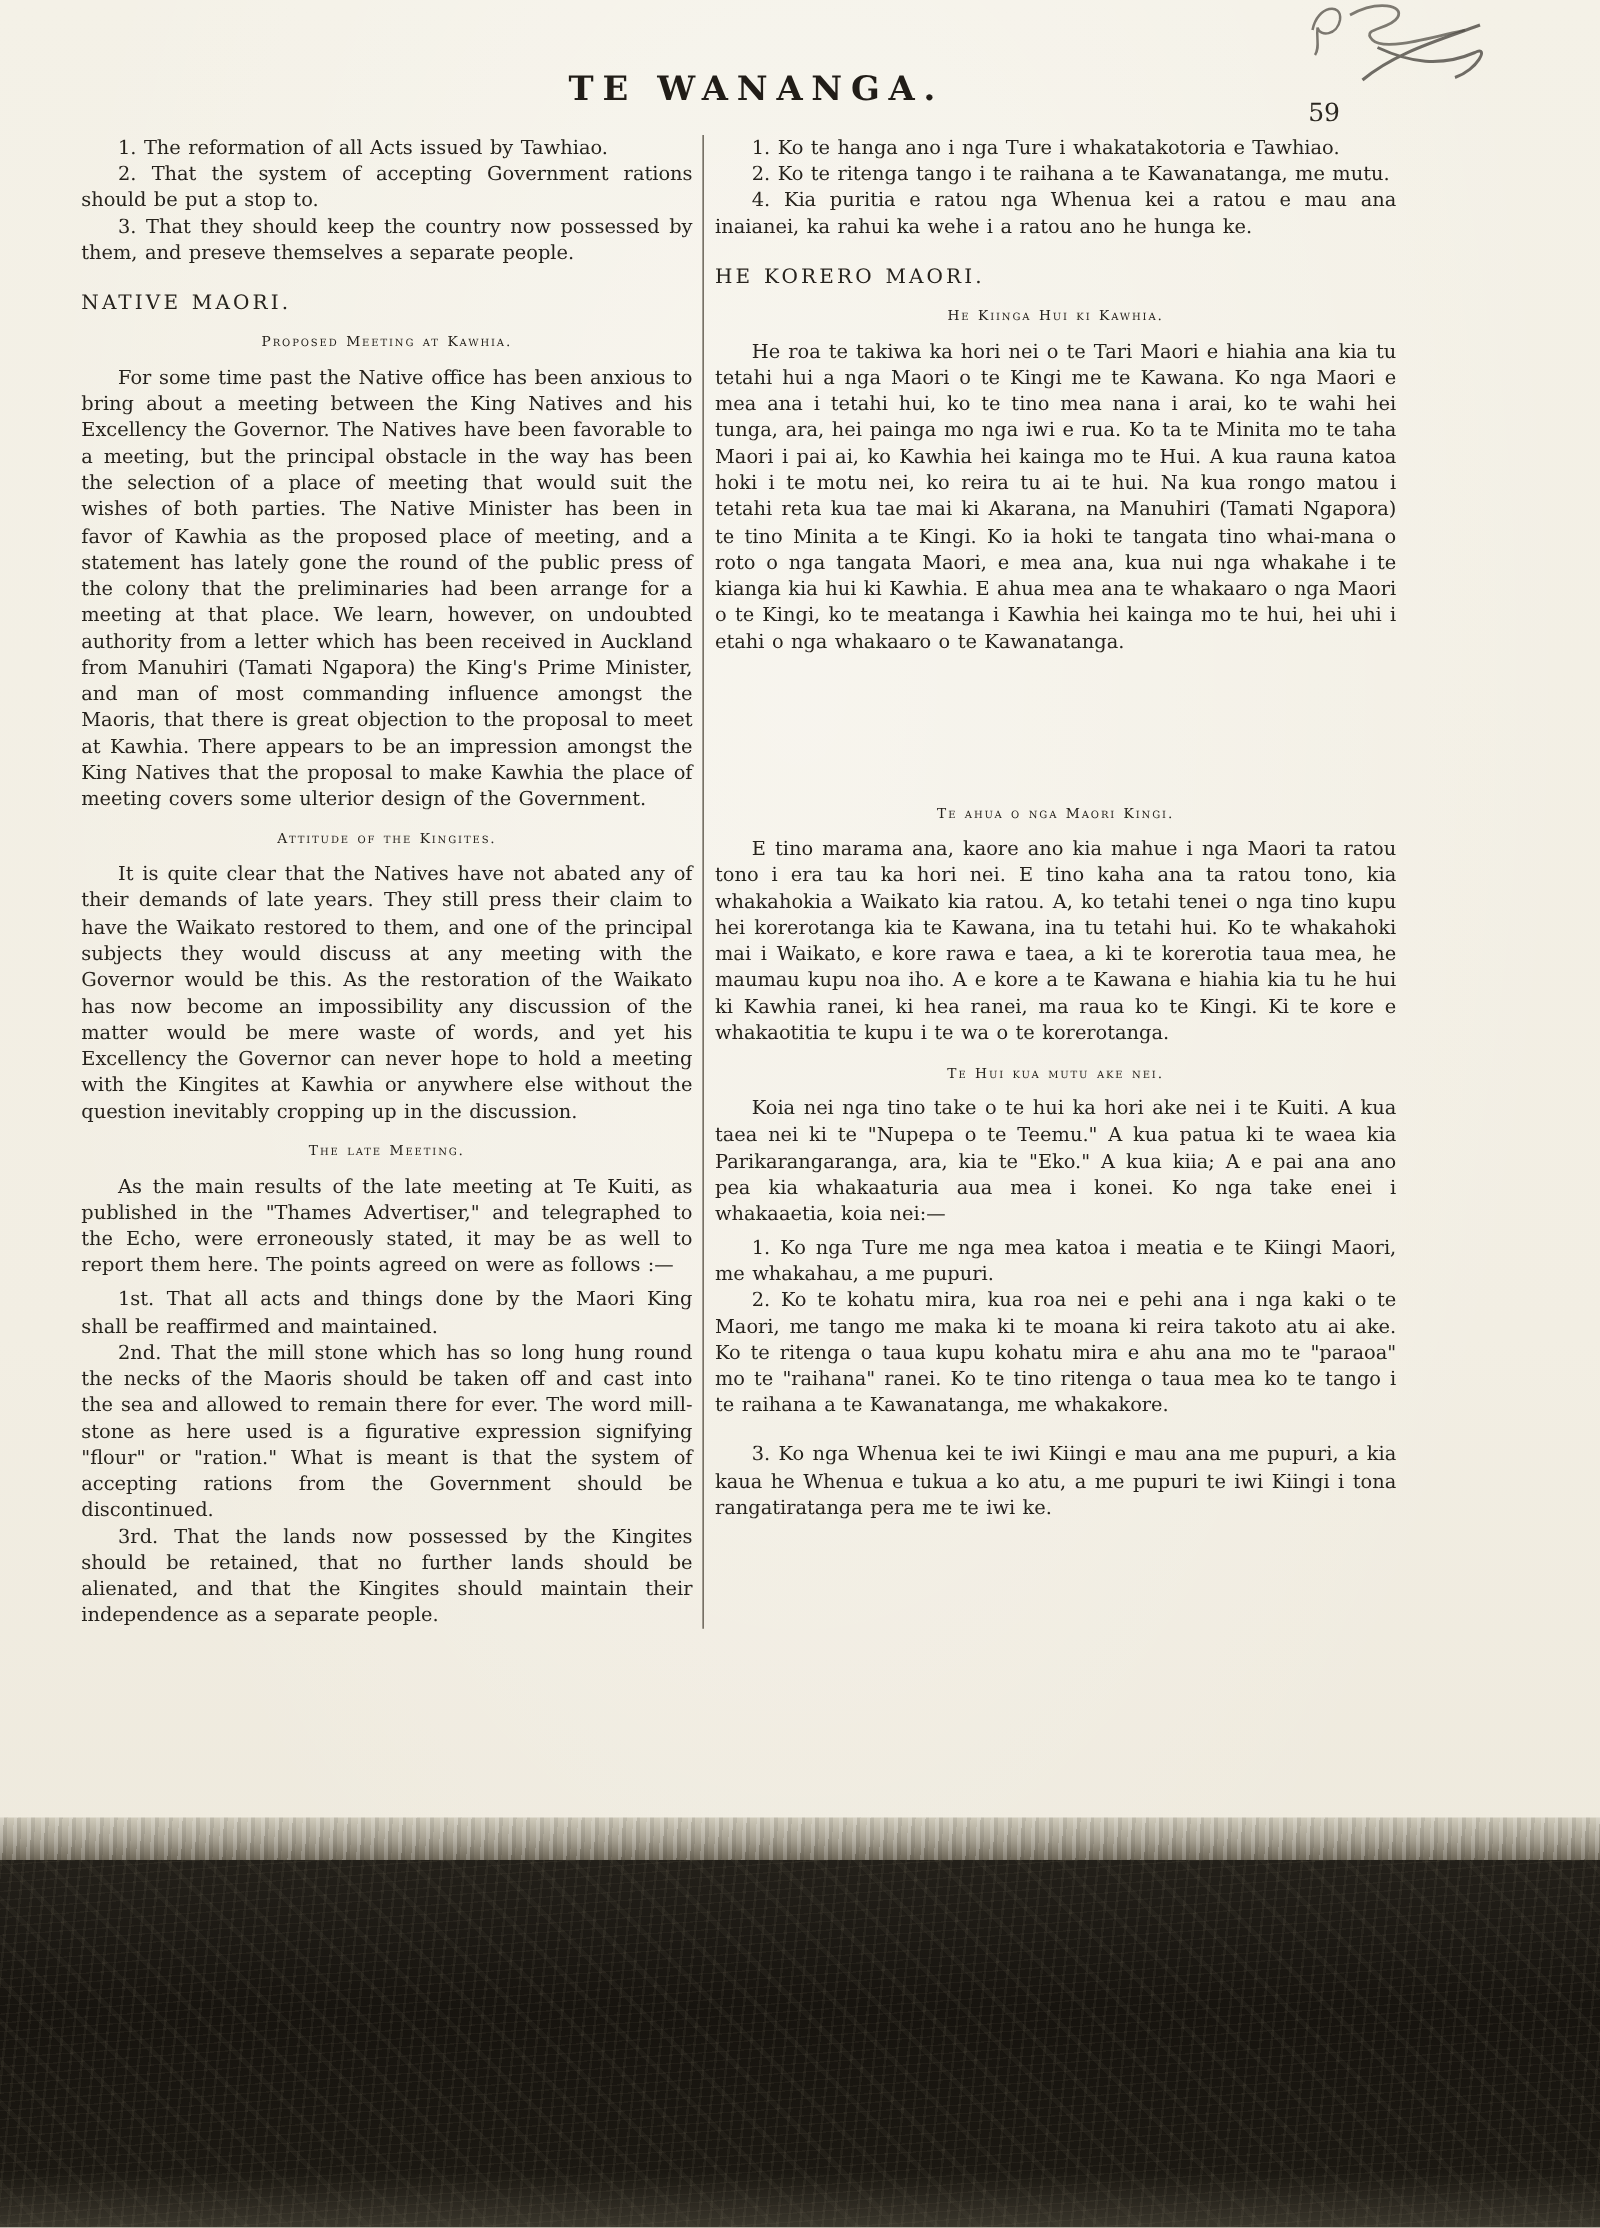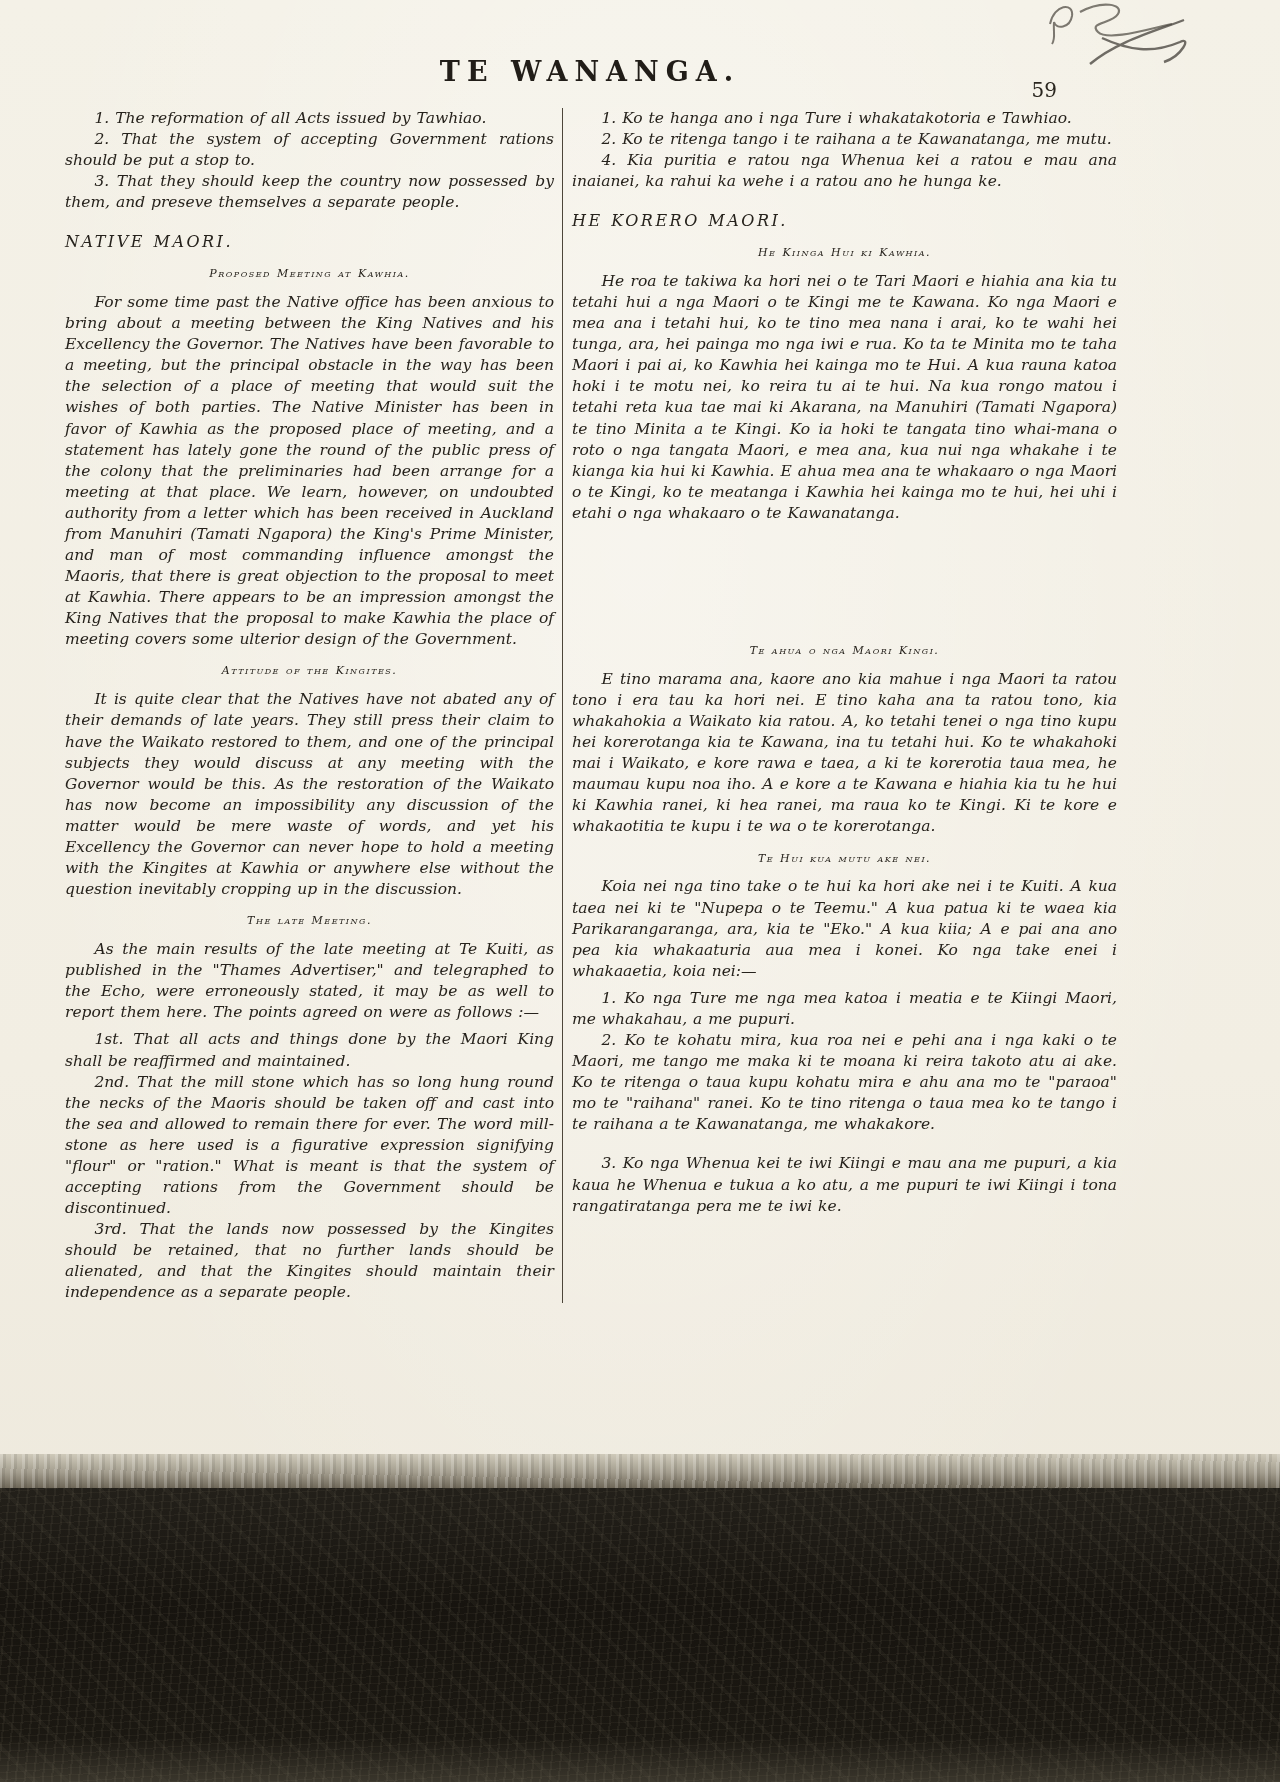--- a/index.html
+++ b/index.html
@@ -10,21 +10,21 @@
     color:#26221c;
     position:relative;
     overflow:hidden;
   }
   .page{
     position:absolute;inset:0;
     background:
       radial-gradient(ellipse at 50% 30%, rgba(255,255,255,0.35), rgba(0,0,0,0) 70%),
       linear-gradient(180deg,#f4f1e7 0%,#f2eee3 60%,#ece7da 100%);
   }
-  .header{position:absolute;top:56px;left:65px;width:1050px;height:50px;}
+  .header{position:absolute;top:56px;left:80px;width:1050px;height:50px;}
   .masthead{
     text-align:center;
     font-size:27px;font-weight:bold;letter-spacing:7px;
     color:#211d18;
   }
   .page-number{
     position:absolute;top:22px;right:58px;
     font-size:20px;color:#2a261f;text-align:right;
   }
   .handwriting{
@@ -36,21 +36,20 @@
   }
   .col{min-width:0;}
   .col-left{padding-right:8px;}
   .col-right{border-left:1px solid #4d463a;padding-left:9px;}
   p{
     margin:0;
     font-size:15.5px;line-height:1.36;
     text-align:justify;
     text-indent:1.9em;
     word-spacing:1px;
-    font-style:italic;
   }
   .heading{
     font-size:16px;font-weight:normal;letter-spacing:2.5px;
     text-indent:0;
     margin:20px 0 12px;
   }
   .subheading{
     font-size:11px;font-weight:normal;
     font-variant:small-caps;letter-spacing:1.5px;
     text-align:center;text-indent:0;

